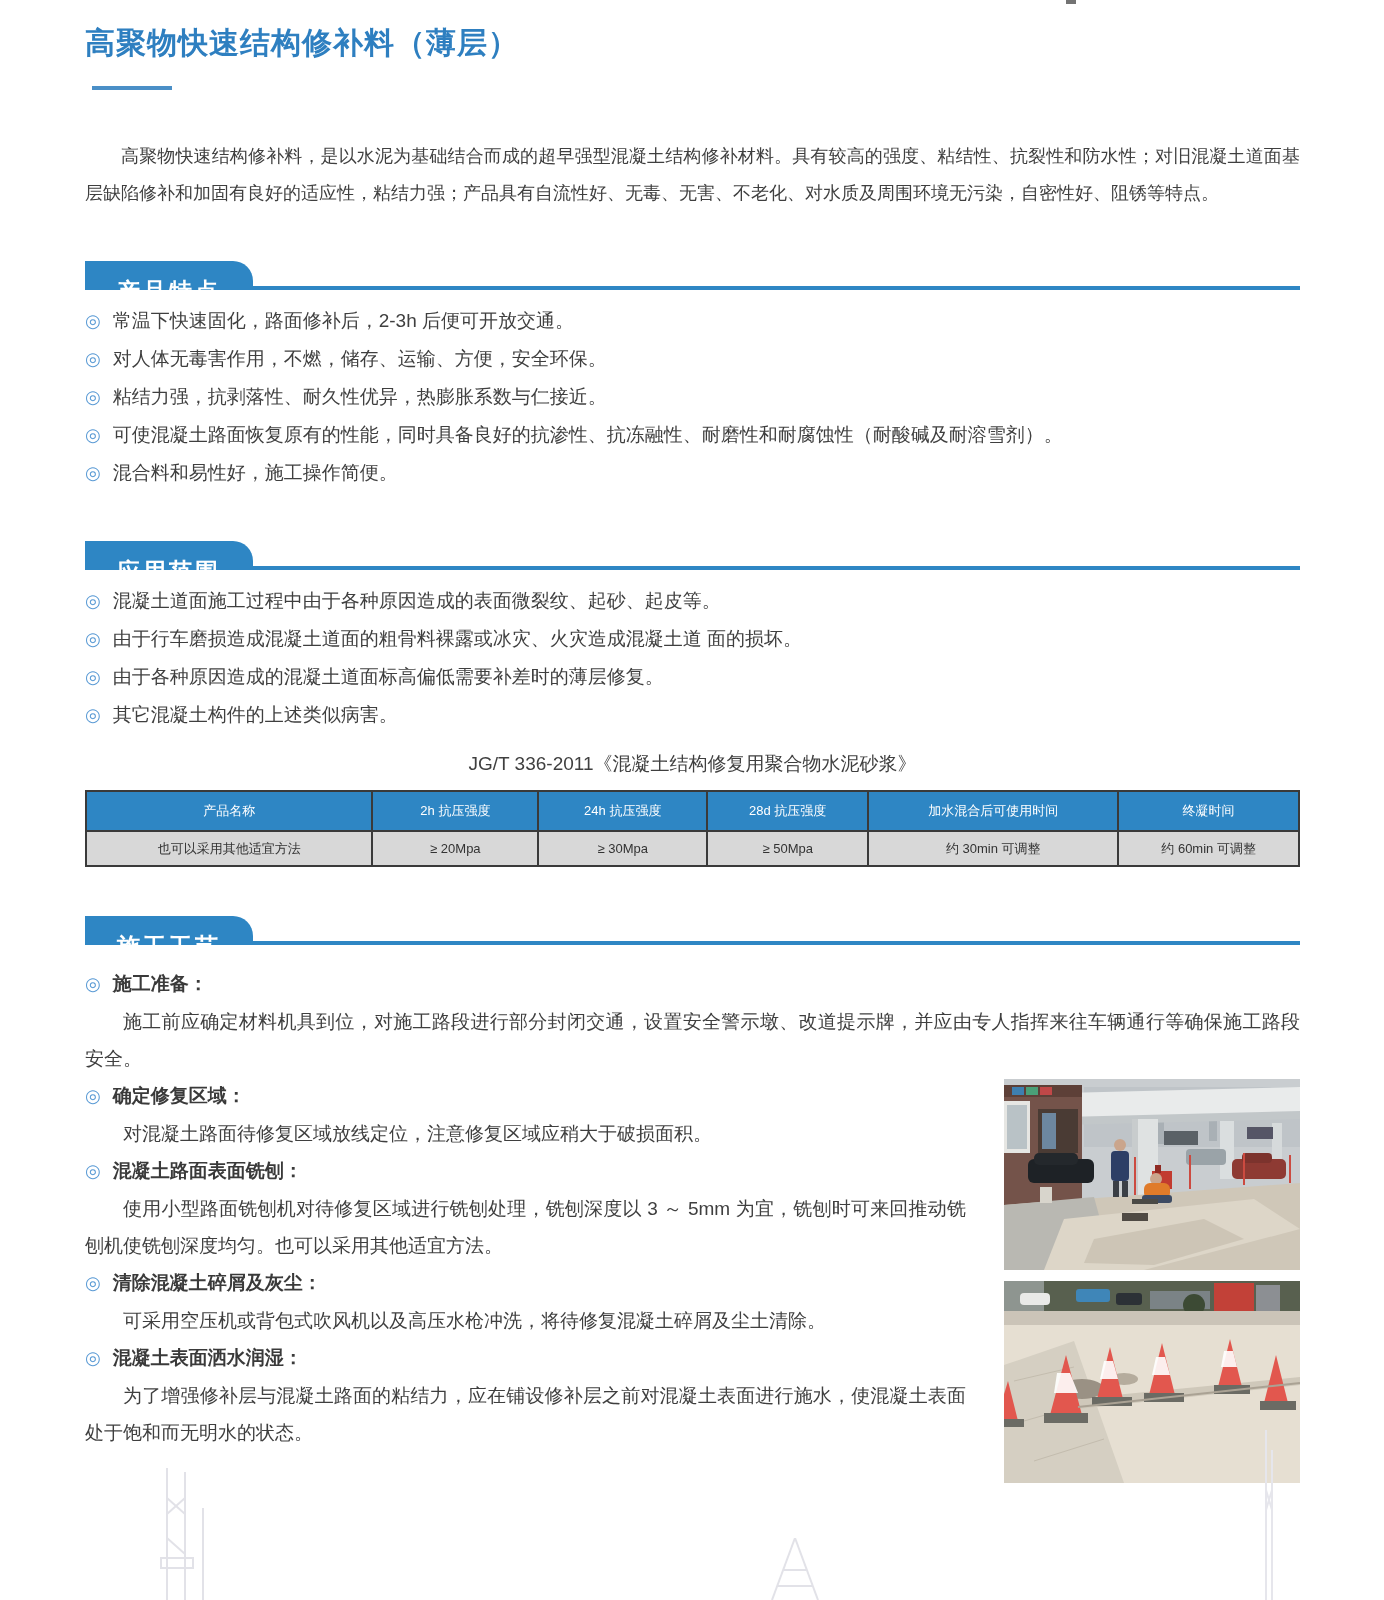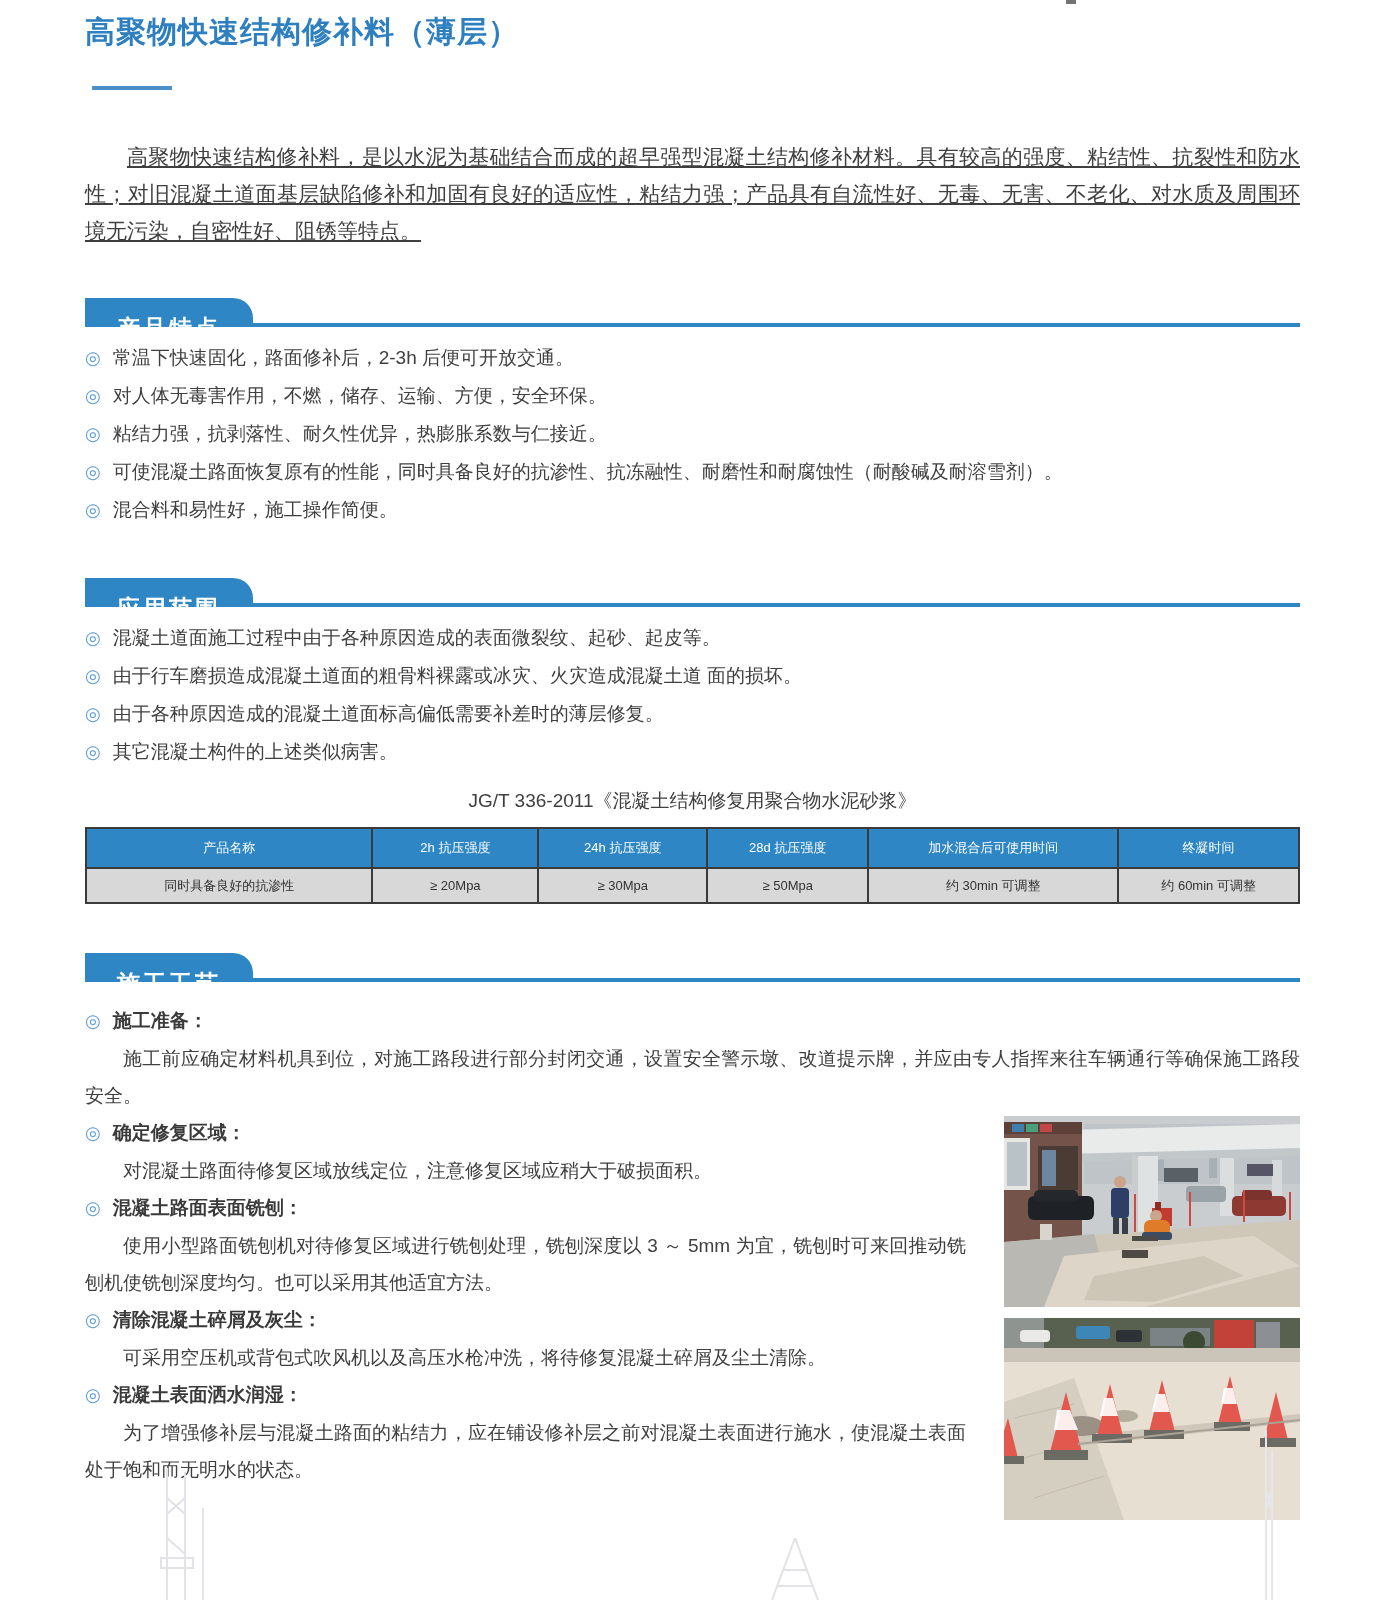--- a/index.html
+++ b/index.html
@@ -1,25 +1,25 @@
 <!DOCTYPE html>
 <html><head>
 <meta charset="utf-8">
 <style>
   html,body{margin:0;padding:0;background:#ffffff;}
   .page{position:relative;width:1384px;height:1600px;background:#ffffff;overflow:hidden;
         font-family:"Liberation Sans","DejaVu Sans",sans-serif;color:#3f3f3f;}
   .top-mark{position:absolute;left:1066px;top:0;width:10px;height:4px;background:#5a5a5a;opacity:.85;}
 
-  h1.title{margin:0;position:absolute;left:85px;top:11px;font-size:30px;line-height:42px;
+  h1.title{margin:0;position:absolute;left:85px;top:22px;font-size:30px;line-height:42px;
            color:#2e7fc0;font-weight:bold;letter-spacing:1px;}
   .title-dash{position:absolute;left:92px;top:86px;width:80px;height:4px;background:#4a8fc7;}
 
   .flow{position:absolute;left:85px;top:138px;width:1215px;}
-  p.intro{margin:0;font-size:21px;line-height:37px;text-align:justify;text-indent:2em;color:#3f3f3f;text-decoration:underline;}
+  p.intro{margin:0;font-size:18px;line-height:37px;text-align:justify;text-indent:2em;color:#3f3f3f;}
 
   .sec{position:relative;height:42px;border-bottom:4px solid #2e86c4;}
   .sec.m1{margin-top:32px;}
   .sec-tab{position:absolute;left:0;bottom:-4px;min-width:168px;height:29px;background:#2e86c4;color:#ffffff;
            font-size:23px;font-weight:bold;text-align:center;line-height:44px;
            border-top-right-radius:20px;letter-spacing:3px;padding:8px 6px;box-sizing:border-box;}
 
   ul.bullets{list-style:none;margin:12px 0 0 0;padding:0;font-size:19px;color:#3f3f3f;}
   ul.bullets li{line-height:37px;white-space:nowrap;}
   .b{color:#5b9bd5;margin-right:12px;font-size:18px;}
@@ -90,21 +90,21 @@
       <tbody>
           <tr>
         <th>产品名称</th>
         <th>2h 抗压强度</th>
         <th>24h 抗压强度</th>
         <th>28d 抗压强度</th>
         <th>加水混合后可使用时间</th>
         <th>终凝时间</th>
       </tr>
       <tr>
-        <td>同时具备良好的抗渗性</td>
+        <td>也可以采用其他适宜方法</td>
         <td>≥ 20Mpa</td>
         <td>≥ 30Mpa</td>
         <td>≥ 50Mpa</td>
         <td>约 30min 可调整</td>
         <td>约 60min 可调整</td>
       </tr>
     </tbody>
       </table>
 
     <div class="sec m1">

